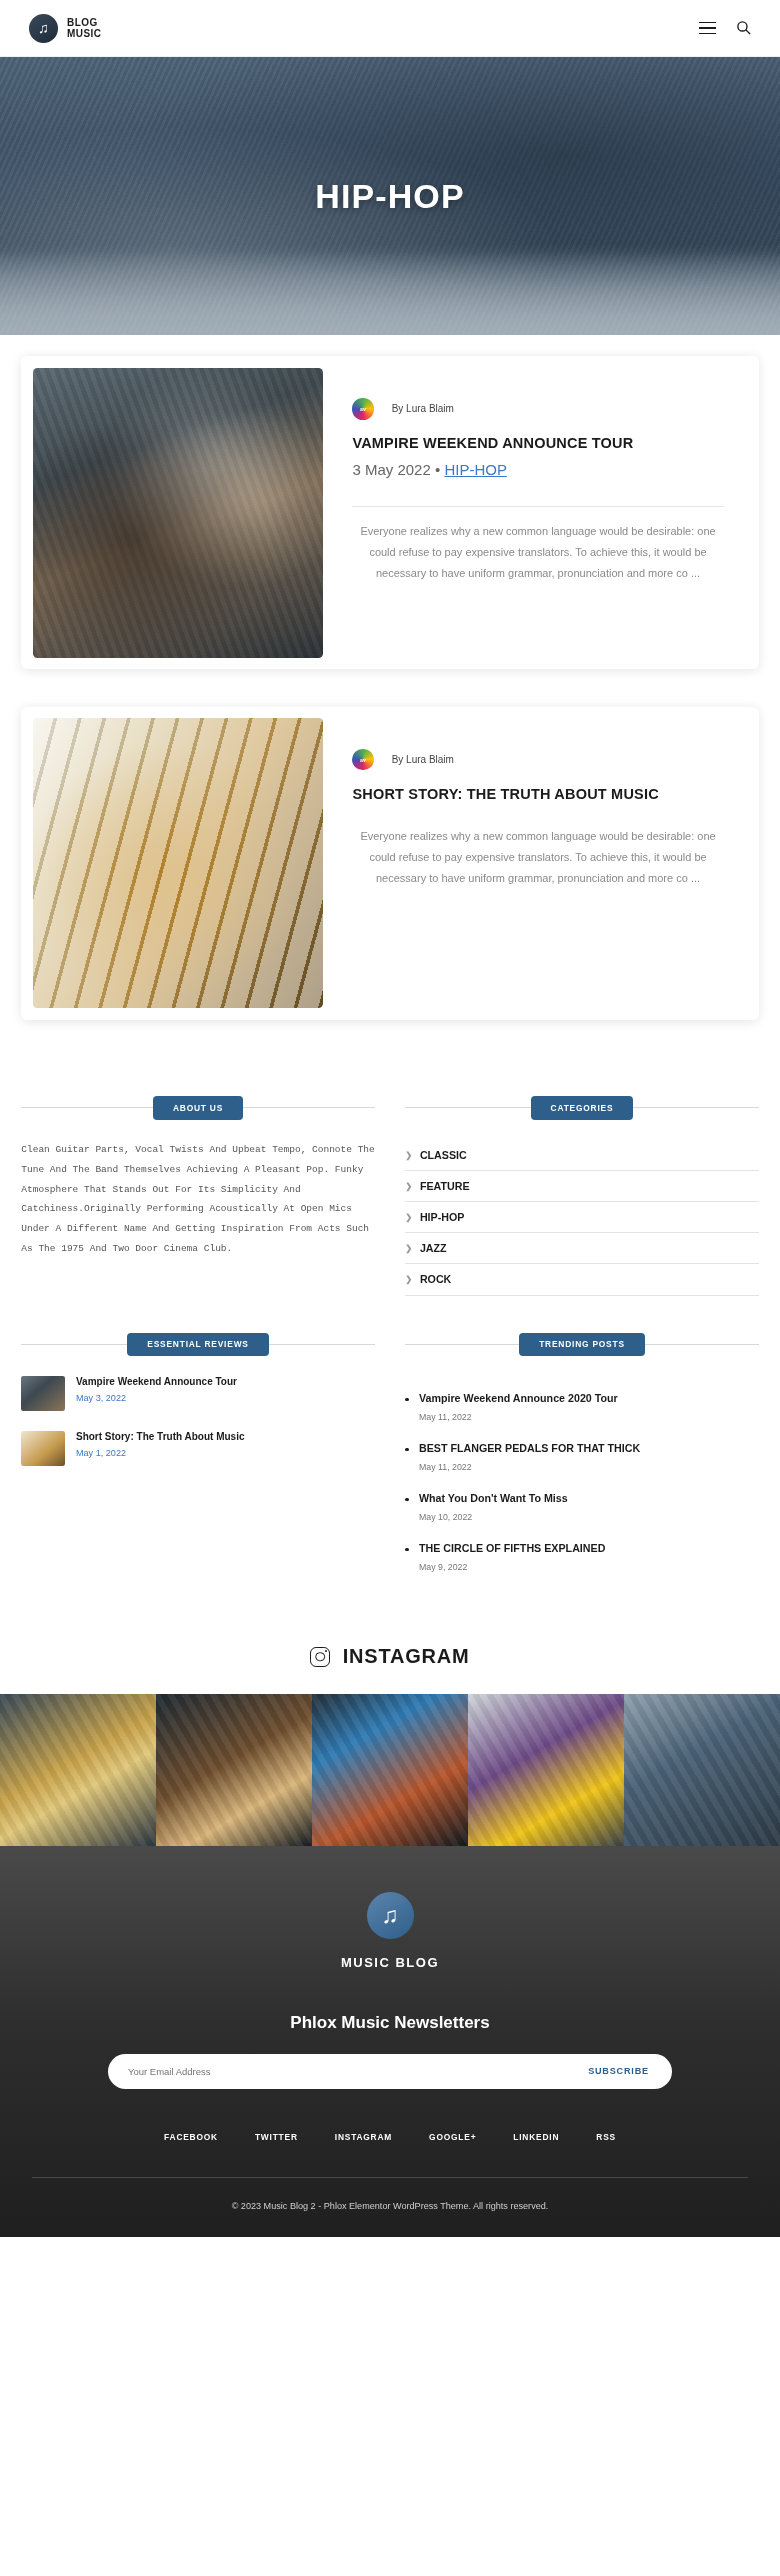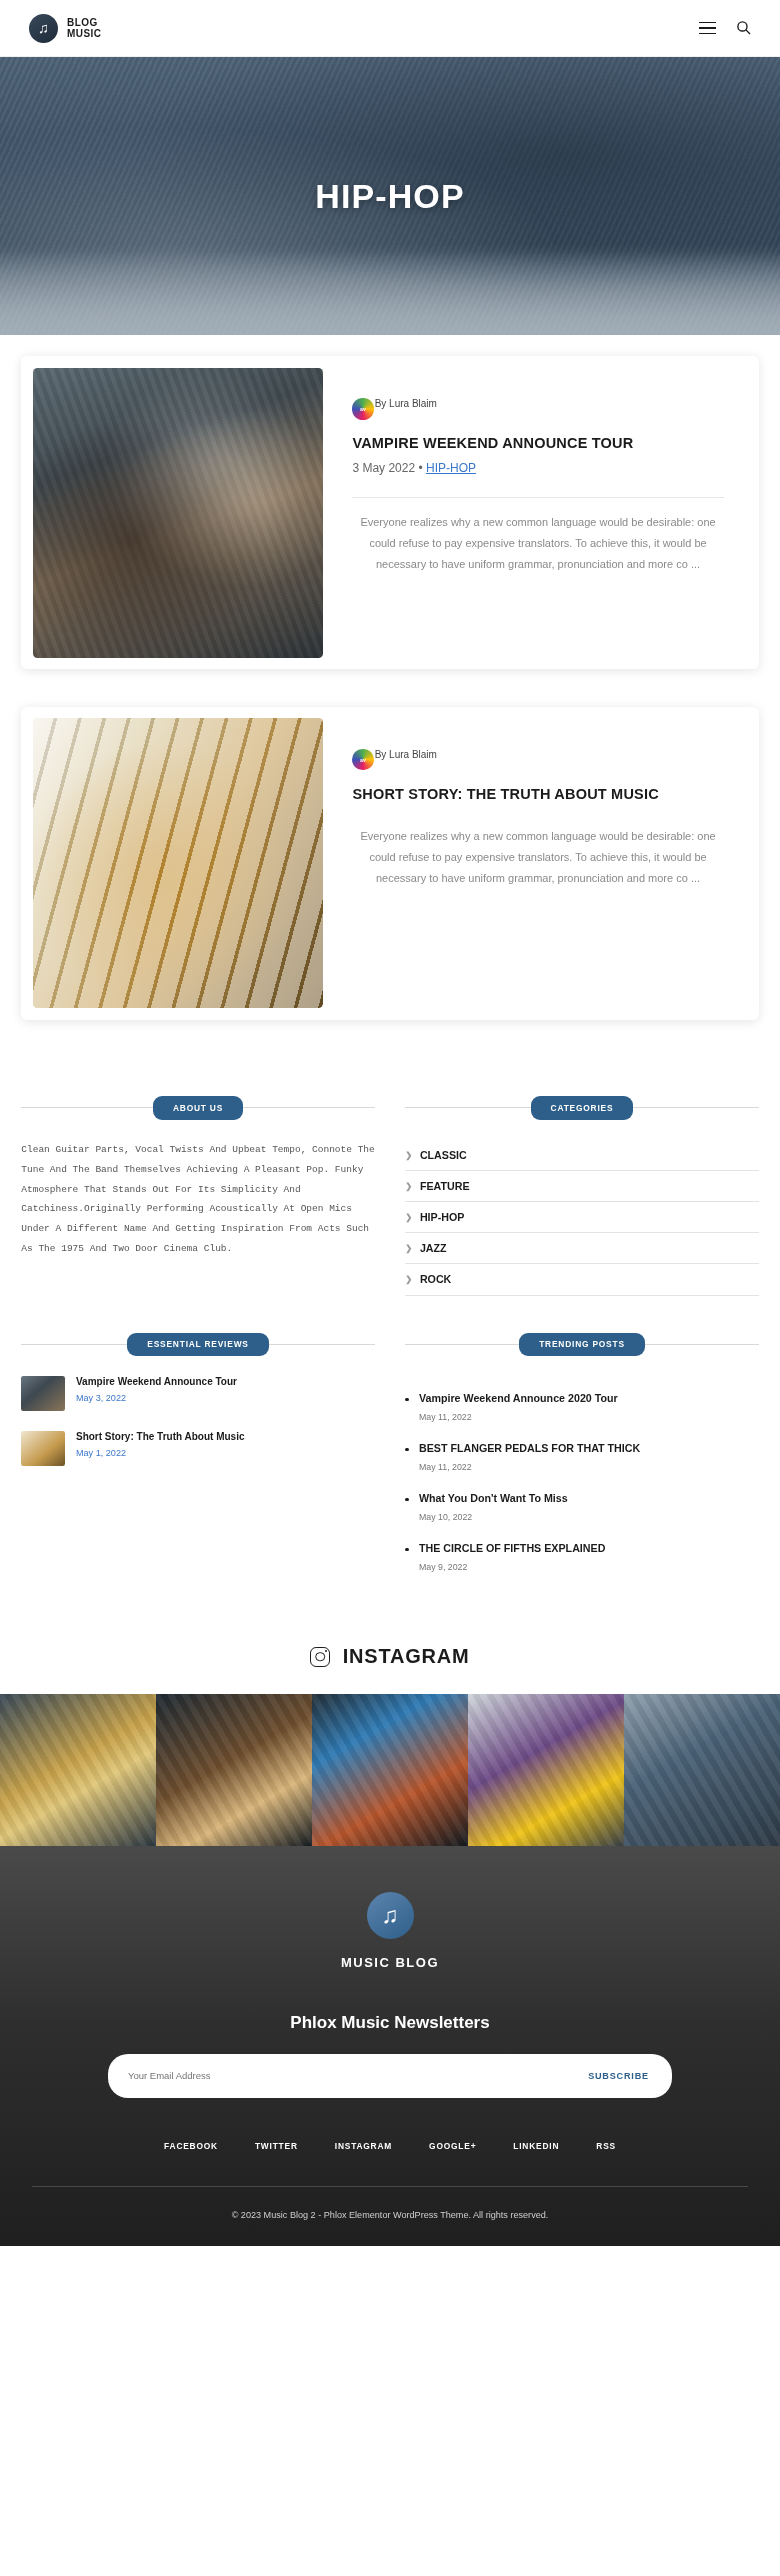--- a/index.html
+++ b/index.html
@@ -98,49 +98,49 @@
   .thumb-piano {
     background: linear-gradient(120deg,#f3efe6 0%, #d8c79a 25%, #c49a4e 55%, #6b5227 100%);
   }
   .thumb-piano::after{
     content:""; position:absolute; inset:0;
     background:
       repeating-linear-gradient(105deg, rgba(255,255,255,.45) 0 20px, rgba(0,0,0,.10) 20px 23.6px),
       radial-gradient(ellipse at 45% 55%, rgba(196,140,40,.85), transparent 60%);
   }
   .post-body { padding: 42px 35px 30.5px 18.3px; flex: 1; }
-  .post-author { display: flex; gap: 1px; margin-bottom: 15.2px; }
+  .post-author { display: flex; align-items: center; gap: 18px; margin-bottom: 15.2px; }
   .avatar {
     width: 21.3px; height: 21.3px; border-radius: 50%;
     background: conic-gradient(#4caf50,#ffc107,#e91e63,#3f51b5,#4caf50);
     display:flex; align-items:center; justify-content:center;
     color:#fff; font-size:5.3px; font-weight:bold;
   }
   .post-author-name { font-size: 10px; color: #444; }
   .post-title {
     font-size: 14.5px; font-weight: bold; letter-spacing: 0.2px;
     color: #1b1b1b; margin-bottom: 10.7px;
   }
-  .post-meta { font-size: 12px; color: #666; padding-bottom: 22px; border-bottom: 0.8px solid #e6e6e6; }
+  .post-meta { font-size: 15px; color: #666; padding-bottom: 28px; border-bottom: 0.8px solid #e6e6e6; }
   .post-meta a { color: #3a78c9; text-decoration: underline; }
   .post-excerpt { font-size: 11px; line-height: 1.9; color: #8a8a8a; padding-top: 13.7px; text-align: center; }
 
   
   .widgets {
     display: grid;
     grid-template-columns: 1fr 1fr;
     gap: 37px 30.5px;
     padding: 38px 21.3px 0 21.3px;
   }
   .widget-head { display: flex; align-items: center; gap: 0; margin-bottom: 20px; }
   .widget-head .rule { flex: 1; height: 0.8px; background: #d8d8d8; }
   .widget-title {
     background: #2e5f8a;
     color: #fff; font-size: 8.4px; font-weight: bold; letter-spacing: 0.8px;
-    padding: 6.9px 20px; border-radius: 9px; white-space: nowrap;
+    padding: 6.9px 20px; border-radius: 4px; white-space: nowrap;
   }
   .about-text { font-size: 9.5px; line-height: 2.1; color: #555; font-family: Liberation Mono, monospace; }
 
   .cat-list { list-style: none; }
   .cat-list li {
     border-bottom: 0.8px solid #e3e3e3;
     padding: 9.1px 0;
     display: flex; align-items: center; gap: 7.6px;
     font-size: 10.7px; font-weight: bold; color: #1b1b1b;
     cursor: pointer;
@@ -202,21 +202,21 @@
   }
   .footer-logo {
     width: 47px; height: 47px; margin: 0 auto 15.2px auto; border-radius: 50%;
     background: linear-gradient(145deg,#5b84ad,#2e5f8a);
     display: flex; align-items: center; justify-content: center;
     font-size: 23px; color: #fff;
   }
   .footer-brand { font-size: 13px; font-weight: bold; letter-spacing: 1.5px; margin-bottom: 43px; }
   .newsletter-title { font-size: 17px; font-weight: bold; margin-bottom: 21.3px; }
   .newsletter-form {
-    width: 564px; margin: 0 auto; height: 44px;
+    width: 564px; margin: 0 auto; height: 35px;
     background: #fff; border-radius: 20px;
     display: flex; align-items: center; padding: 0 6.1px 0 20px;
   }
   .newsletter-form input {
     flex: 1; border: none; outline: none; font-size: 9.5px; color: #555;
     font-family: "Liberation Sans", sans-serif; background: transparent;
   }
   .subscribe-btn {
     border: none; background: transparent; color: #2e5f8a;
     font-size: 9.1px; font-weight: bold; letter-spacing: 0.8px;

